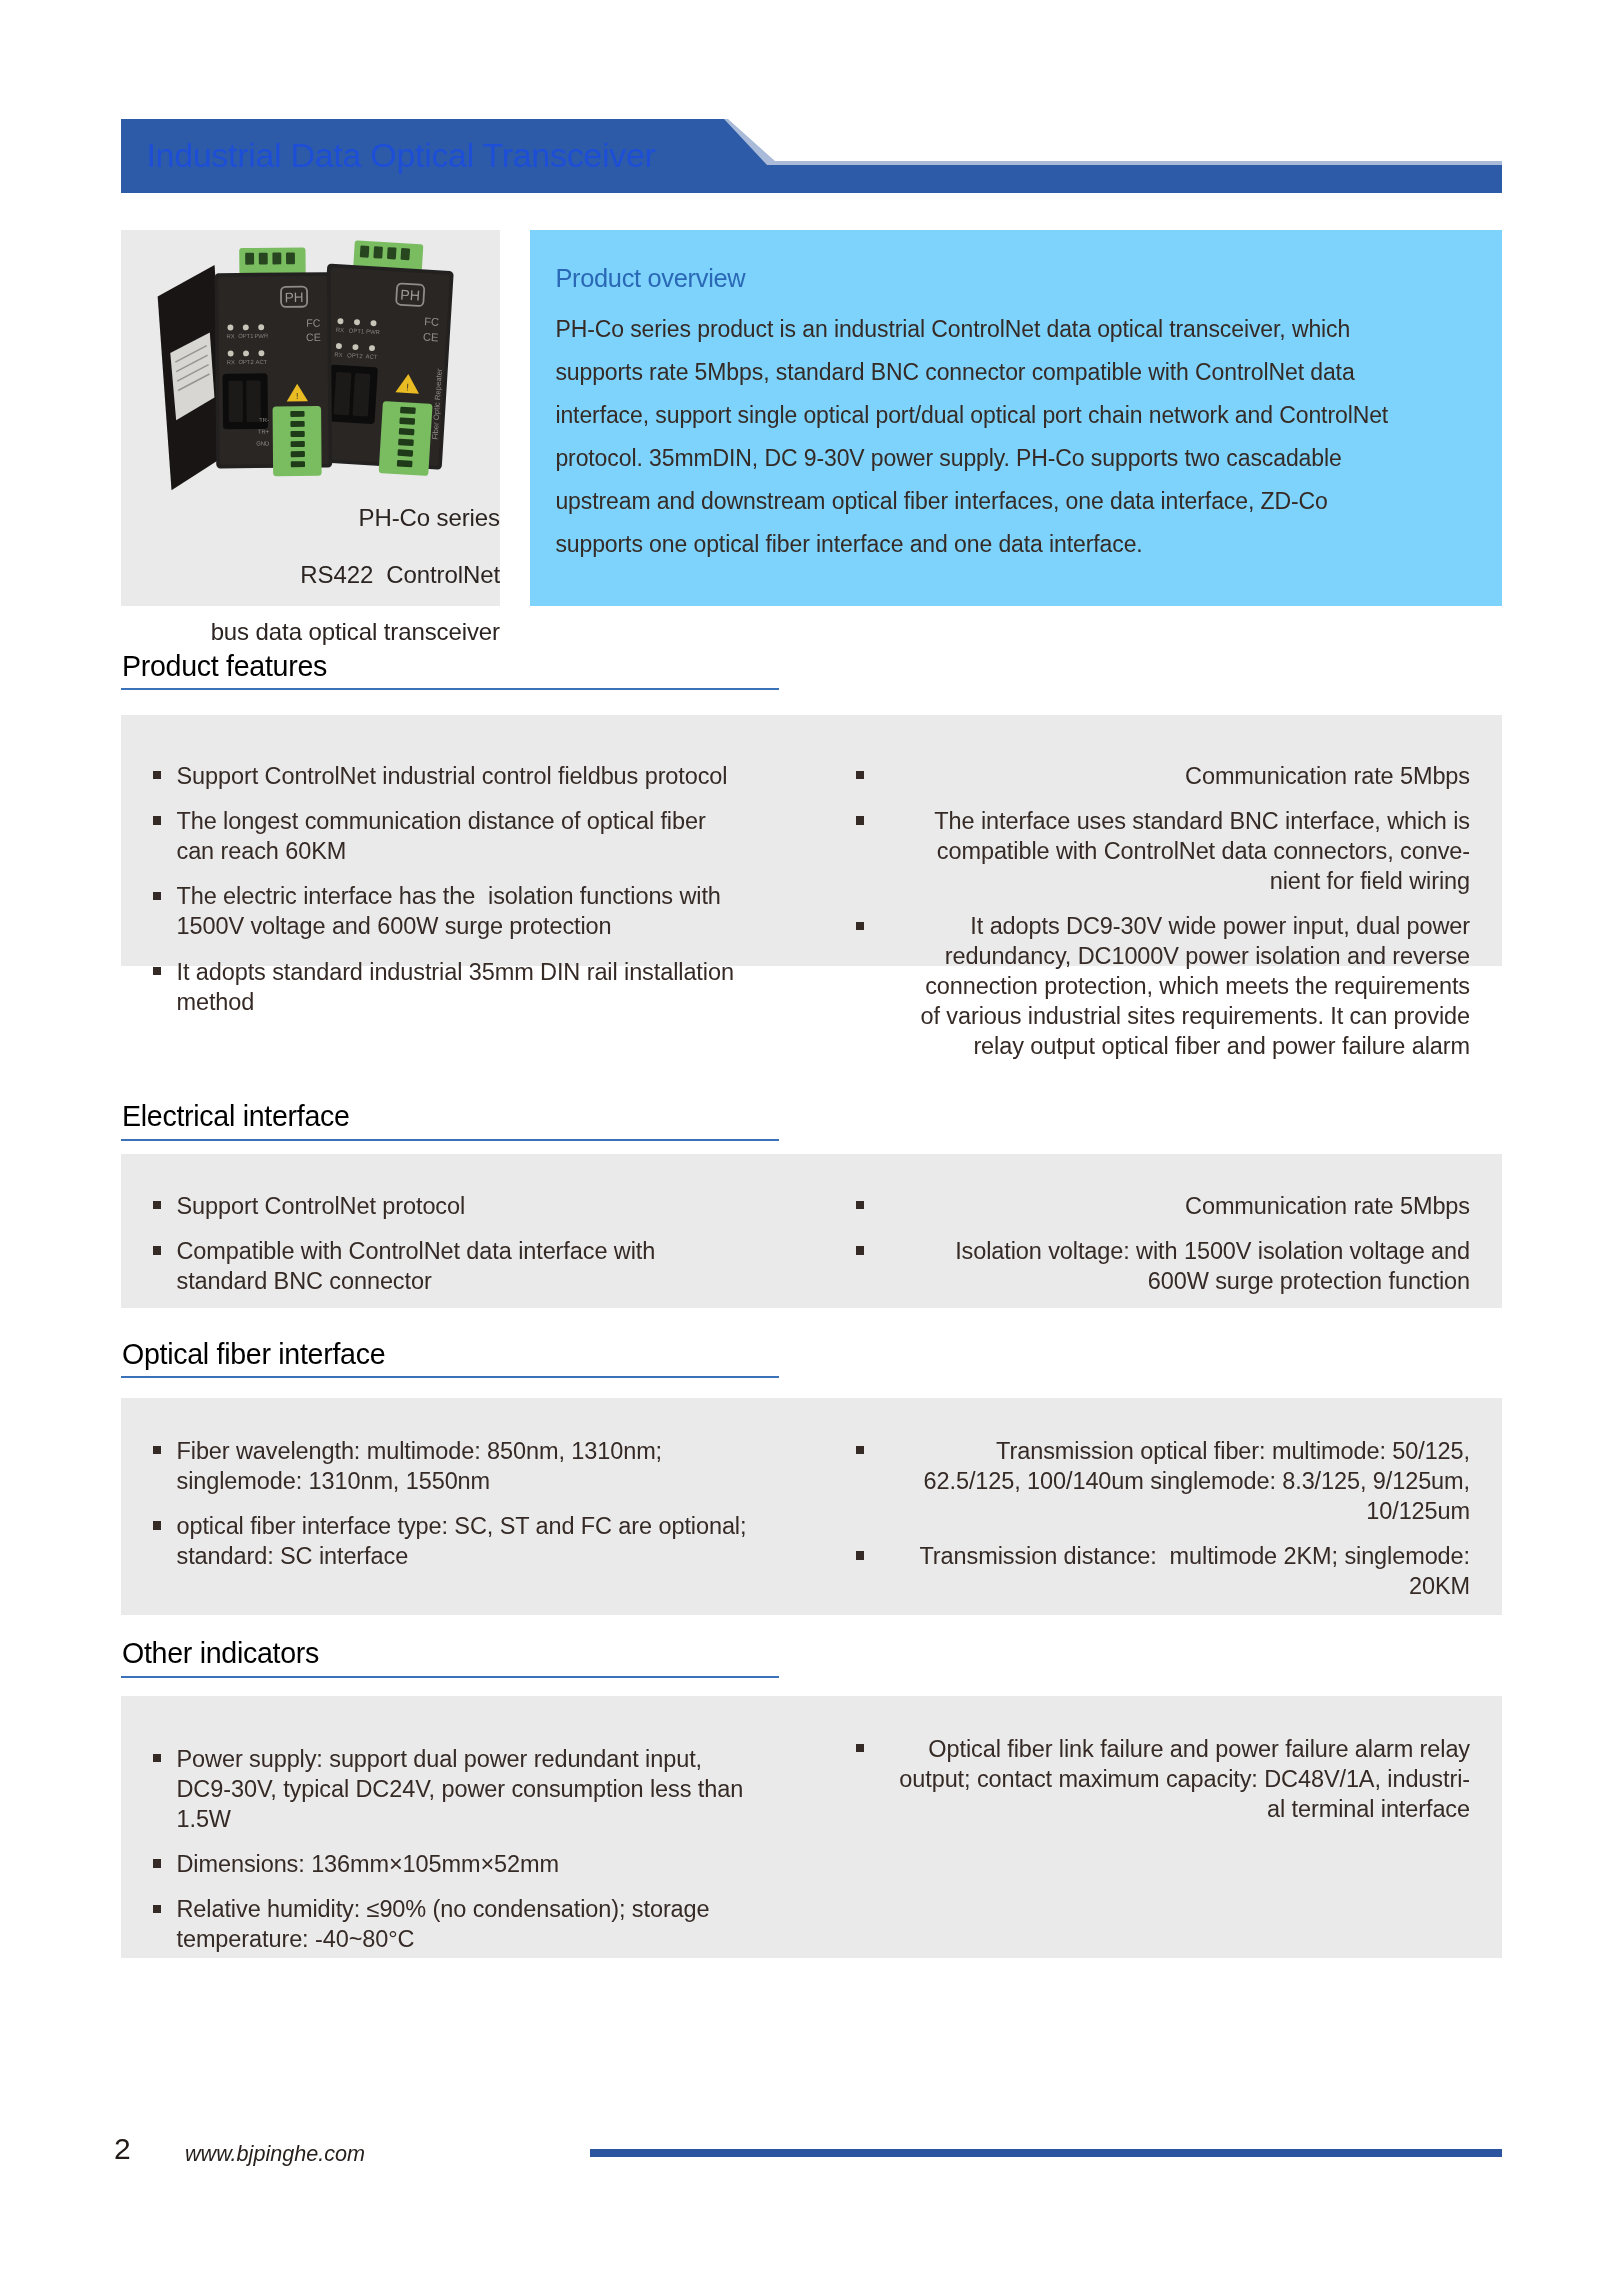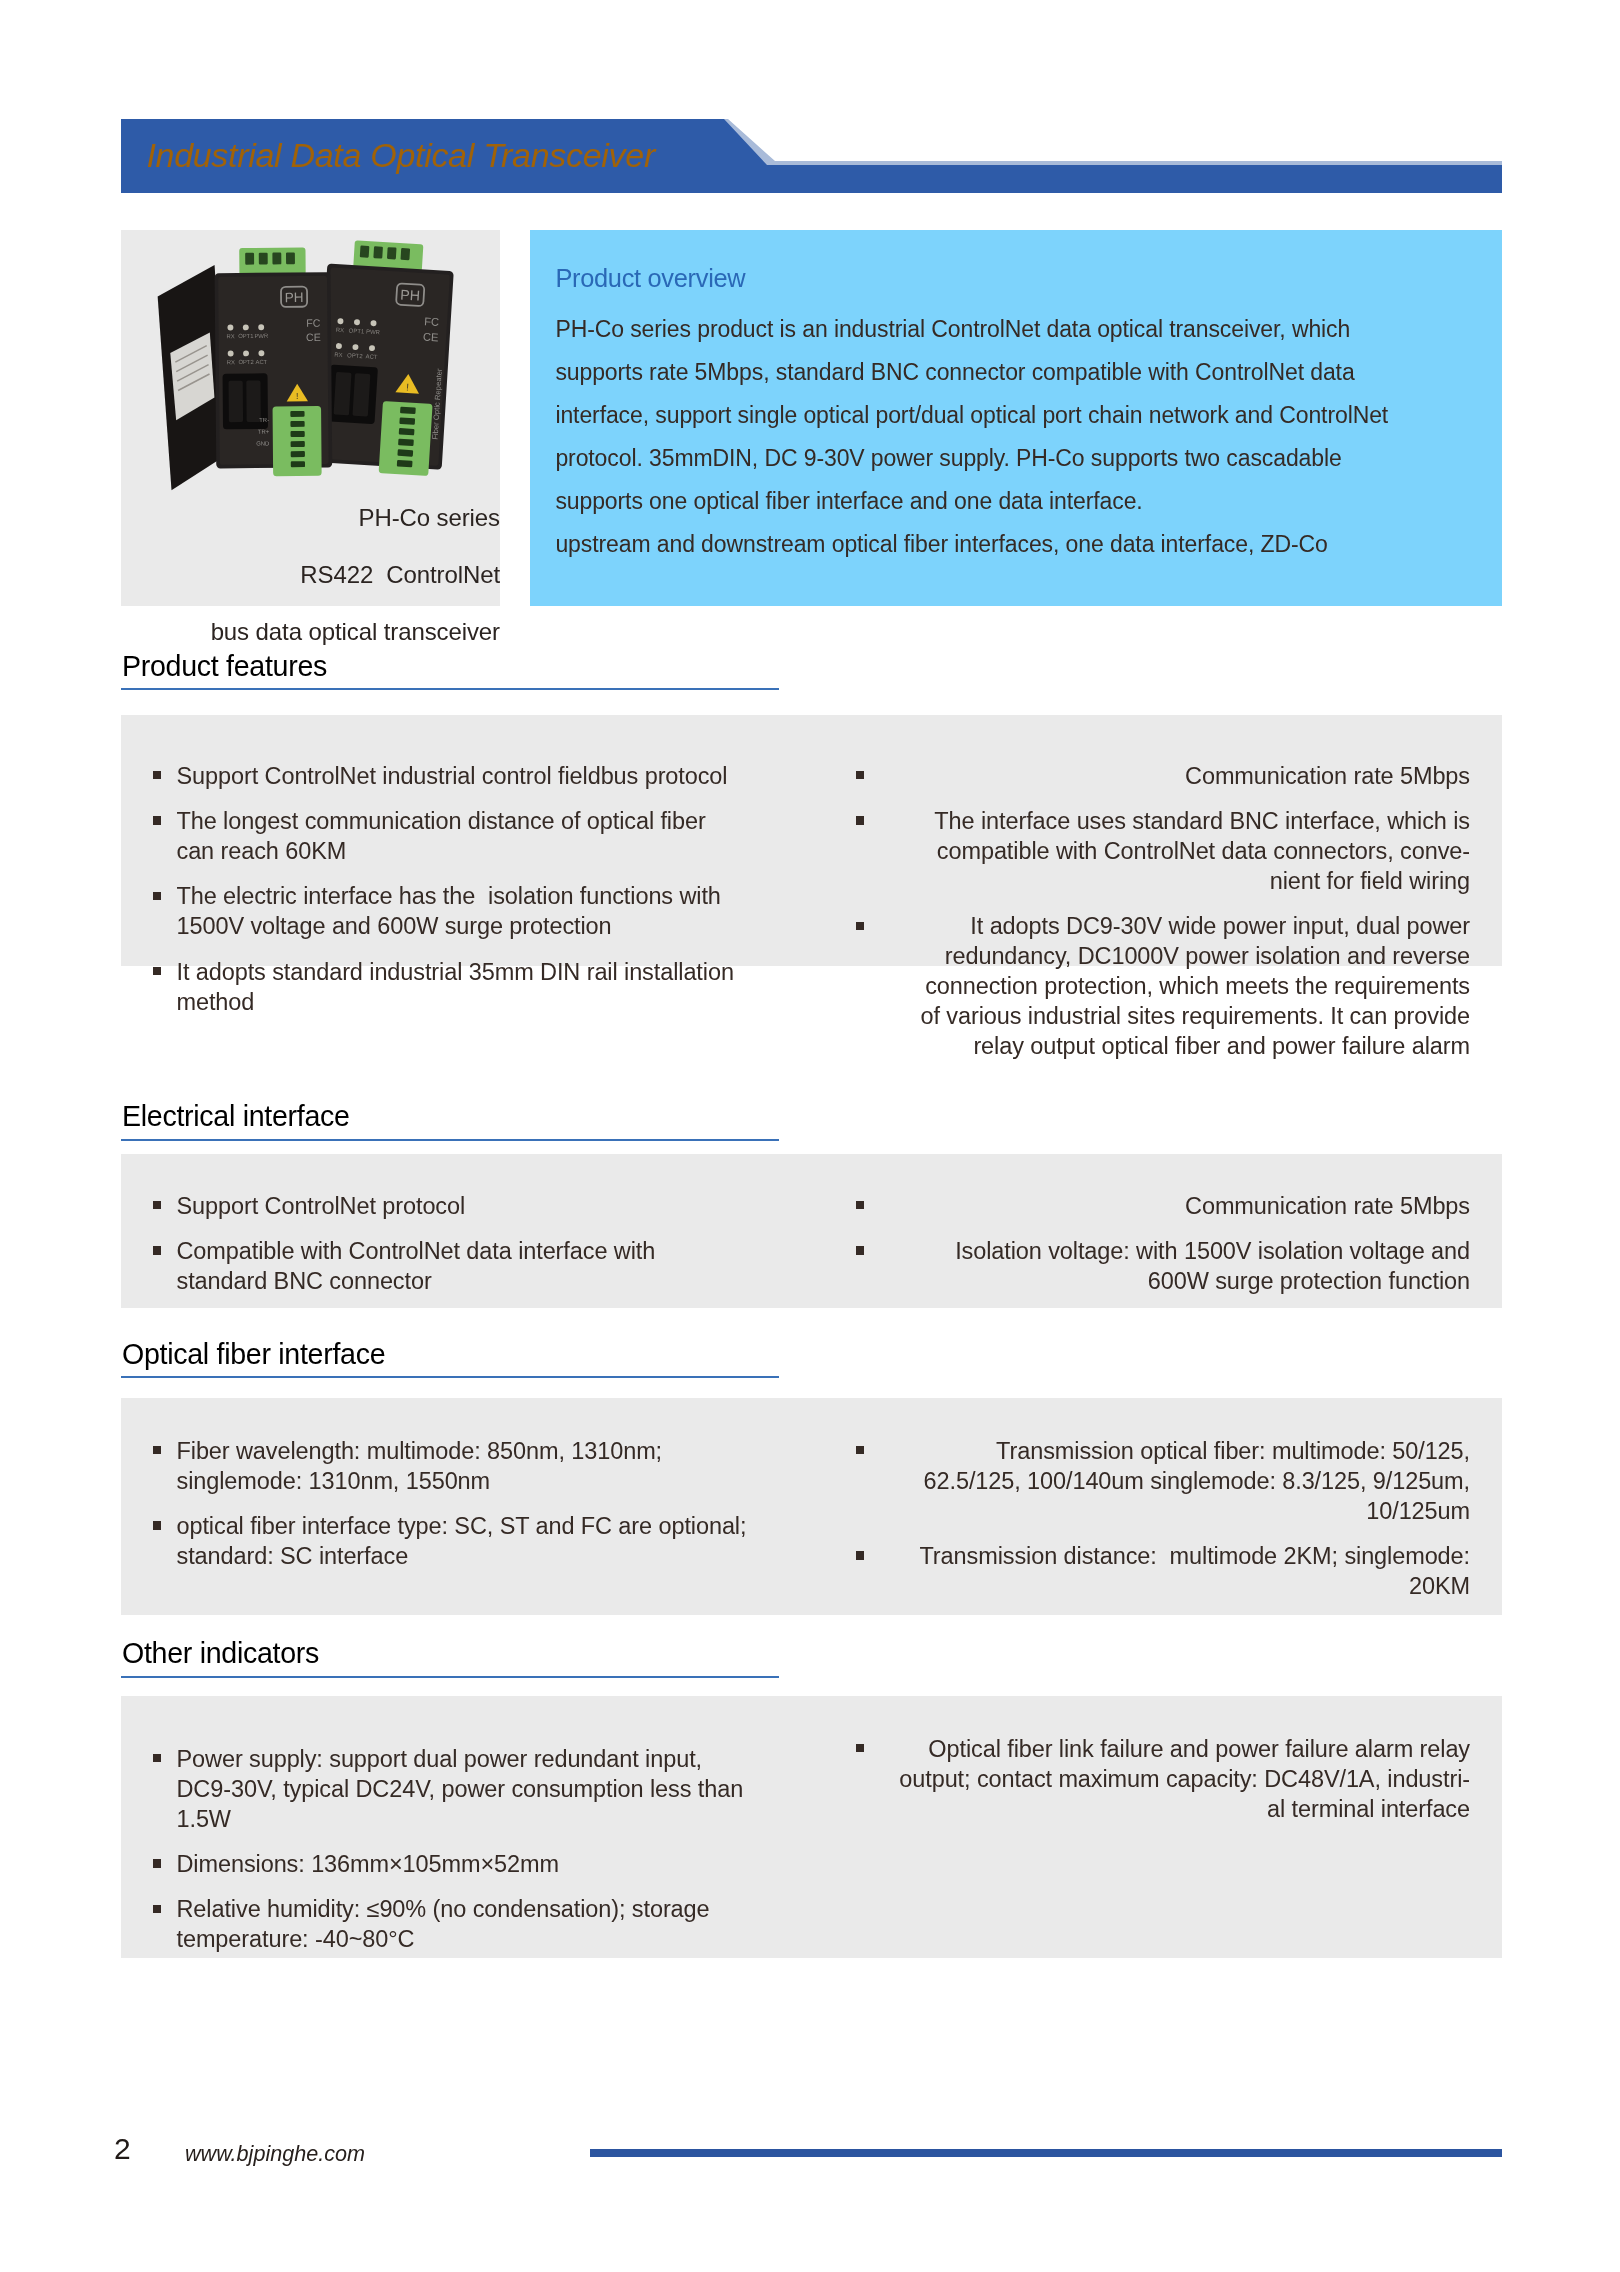--- a/index.html
+++ b/index.html
@@ -17,21 +17,21 @@
     position:absolute; inset:0; background:#a9bbd9;
     clip-path:polygon(0px 0px, 607px 0px, 654px 42px, 1381px 42px, 1381px 74px, 0px 74px);
   }
   .banner-main {
     position:absolute; inset:0; background:#2e5ba8;
     clip-path:polygon(0px 0px, 603px 0px, 646px 46px, 1381px 46px, 1381px 74px, 0px 74px);
   }
   .banner-title {
     position:absolute; left:25.4px; top:16.5px;
     font-size:34px; line-height:38px; font-weight:500; letter-spacing:-0.3px;
-    color:#a16207; white-space:nowrap;font-style:italic;
+    color:#1d4ed8; white-space:nowrap;
   }
 
   
   .sec-title {
     position:absolute; left:122px;
     font-size:28.6px; line-height:36px; font-weight:500; letter-spacing:-0.3px;
     color:#000000; white-space:nowrap;
   }
   .sec-rule { position:absolute; left:121px; width:658px; height:1.9px; background:#3a71b8; }
 
@@ -188,22 +188,22 @@
 <span>RS422  ControlNet</span><br>
 <span>bus data optical transceiver</span></div>
   </div>
 
   <div class="overview-box">
     <div class="overview-title">Product overview</div>
     <div class="ov-line">PH-Co series product is an industrial ControlNet data optical transceiver, which</div>
     <div class="ov-line">supports rate 5Mbps, standard BNC connector compatible with ControlNet data</div>
     <div class="ov-line">interface, support single optical port/dual optical port chain network and ControlNet</div>
     <div class="ov-line">protocol. 35mmDIN, DC 9-30V power supply. PH-Co supports two cascadable</div>
+    <div class="ov-line">upstream and downstream optical fiber interfaces, one data interface, ZD-Co</div>
     <div class="ov-line">supports one optical fiber interface and one data interface.</div>
-    <div class="ov-line">upstream and downstream optical fiber interfaces, one data interface, ZD-Co</div>
   </div>
 
   <div class="sec-title" style="top:648px;">Product features</div>
   <div class="sec-rule" style="top:688px;"></div>
   <div class="gray-box" style="top:715px; height:251px;">
     <div class="col col-left" style="padding-top:46px;">
       <div class="li"><span class="sq"></span><span class="t">Support ControlNet industrial control fieldbus protocol</span></div>
       <div class="li"><span class="sq"></span><span class="t">The longest communication distance of optical fiber
 can reach 60KM</span></div>
       <div class="li"><span class="sq"></span><span class="t">The electric interface has the  isolation functions with

